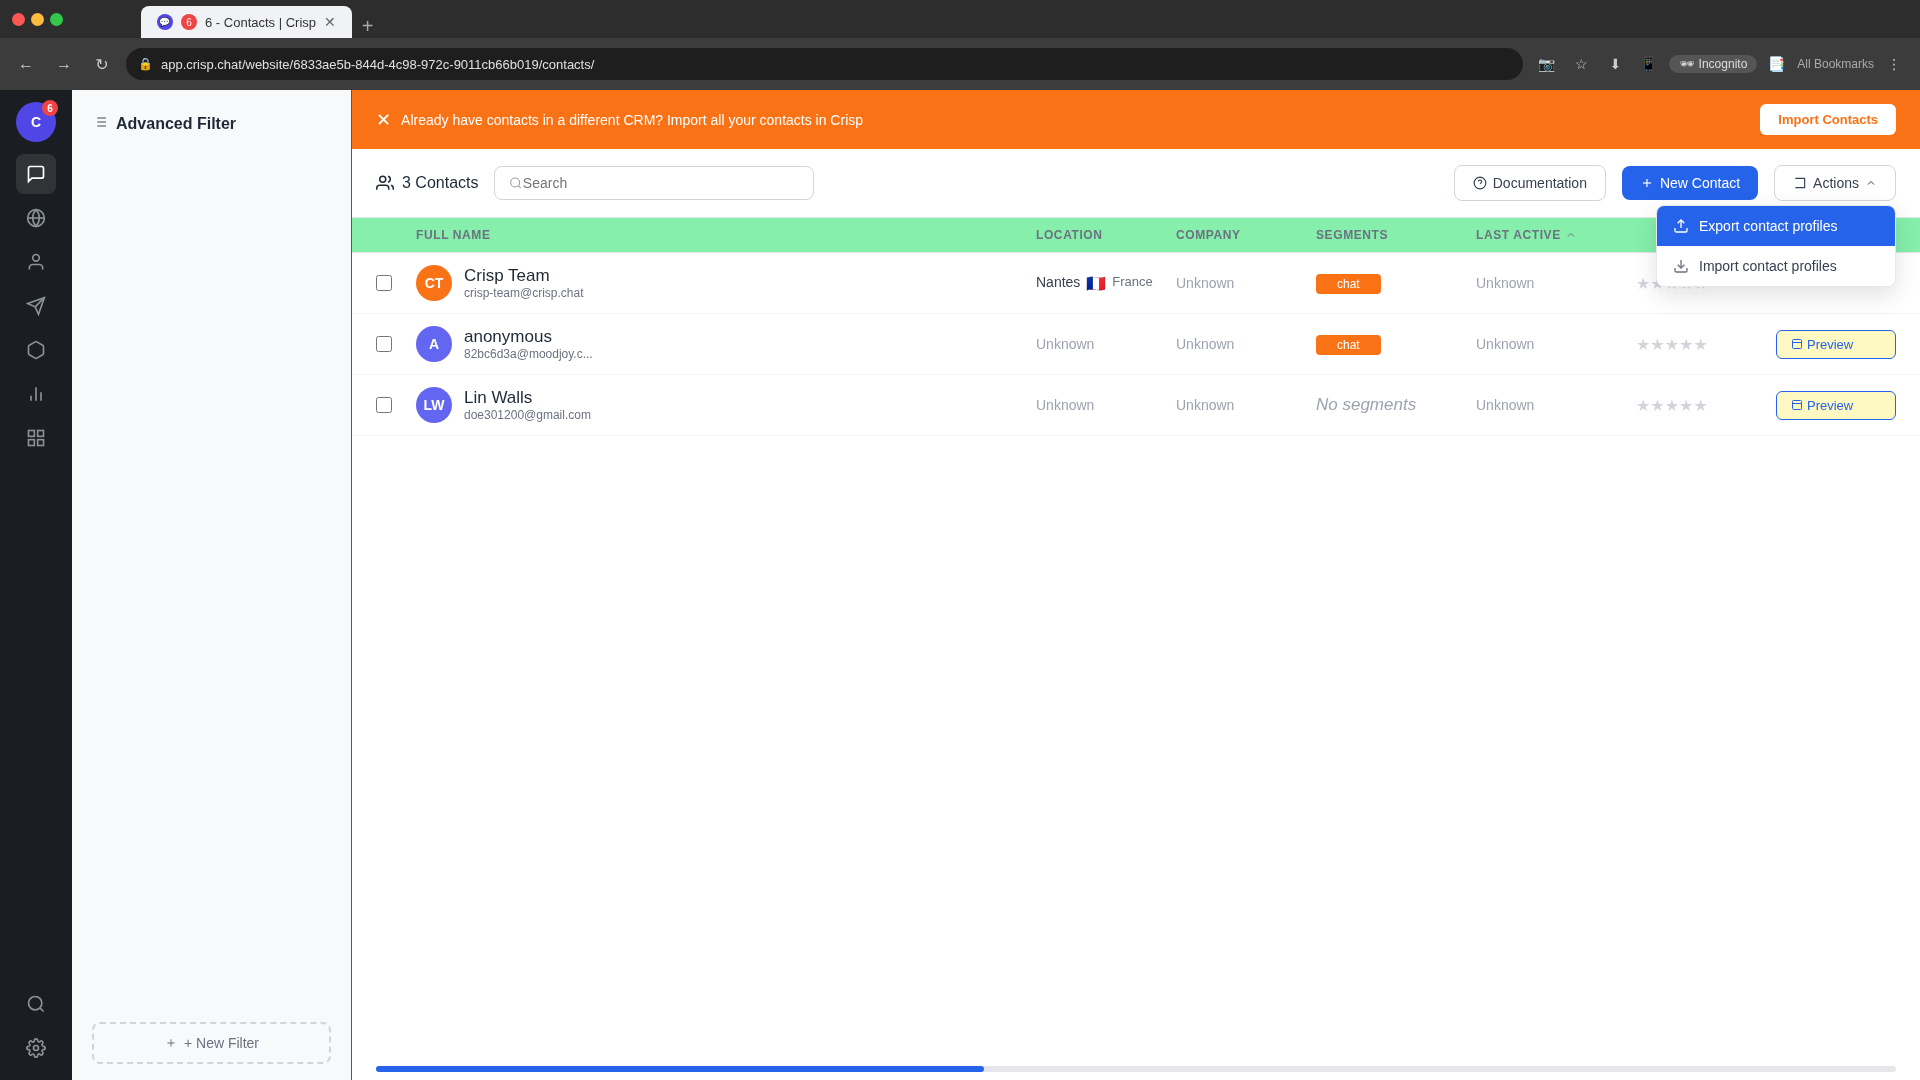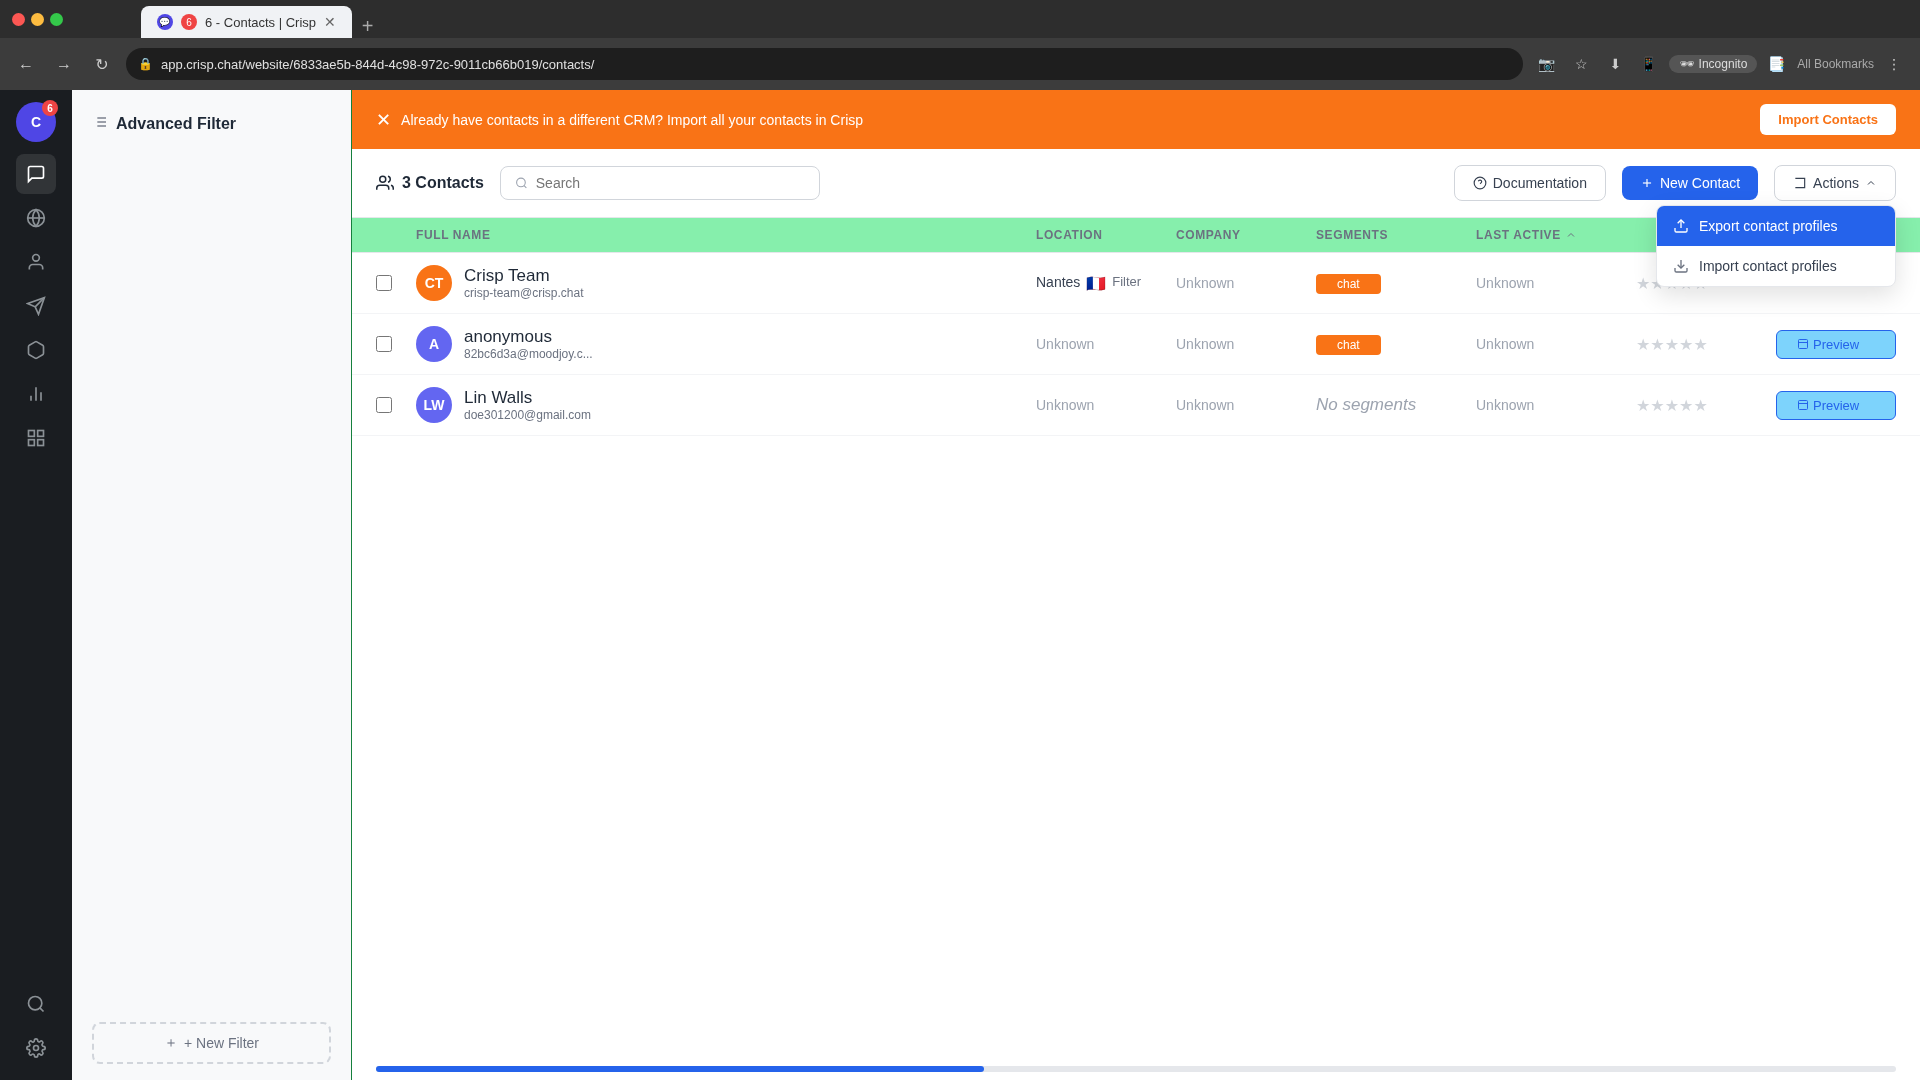--- a/index.html
+++ b/index.html
@@ -51,22 +51,22 @@
     .main-content { flex: 1; display: flex; flex-direction: column; background: #fff; }
 
     
     .banner { background: #f97316; padding: 14px 24px; display: flex; align-items: center; justify-content: space-between; }
     .banner-text { color: white; font-size: 14px; display: flex; align-items: center; gap: 10px; }
     .banner-close { color: white; font-size: 18px; cursor: pointer; }
     .import-btn { background: white; color: #f97316; border: none; padding: 8px 18px; border-radius: 6px; font-size: 13px; font-weight: 600; cursor: pointer; }
 
     
     .contacts-toolbar { padding: 16px 24px; display: flex; align-items: center; gap: 16px; border-bottom: 1px solid #e5e7eb; position: relative; }
-    .contacts-count { display: flex; align-items: center; gap: 8px; font-size: 16px; font-weight: 700; color: #1f2937; }
-    .search-box { display: flex; align-items: center; gap: 8px; border: 1px solid #d1d5db; border-radius: 8px; padding: 8px 14px; flex: 0 0 320px; }
+    .contacts-count { display: flex; align-items: center; gap: 8px; font-size: 16px; font-weight: 400; color: #1f2937; }
+    .search-box { display: flex; align-items: center; border: 1px solid #d1d5db; border-radius: 8px; padding: 8px 14px; flex: 0 0 320px; }
     .search-box input { border: none; outline: none; font-size: 14px; color: #6b7280; background: transparent; width: 100%; }
     .toolbar-spacer { flex: 1; }
     .doc-btn { display: flex; align-items: center; gap: 6px; padding: 9px 18px; border: 1px solid #d1d5db; border-radius: 8px; background: white; font-size: 14px; color: #374151; cursor: pointer; }
     .new-contact-btn { display: flex; align-items: center; gap: 6px; padding: 9px 18px; border: none; border-radius: 8px; background: #2563eb; color: white; font-size: 14px; font-weight: 500; cursor: pointer; }
     .actions-btn { display: flex; align-items: center; gap: 6px; padding: 9px 18px; border: 1px solid #d1d5db; border-radius: 8px; background: white; font-size: 14px; color: #374151; cursor: pointer; position: relative; }
 
     
     .dropdown-menu { position: absolute; top: calc(100% + 4px); right: 0; background: white; border: 1px solid #e5e7eb; border-radius: 8px; box-shadow: 0 8px 24px rgba(0,0,0,0.12); z-index: 100; min-width: 240px; overflow: hidden; }
     .dropdown-item { padding: 12px 16px; display: flex; align-items: center; gap: 10px; font-size: 14px; color: #374151; cursor: pointer; }
     .dropdown-item.active { background: #2563eb; color: white; }
@@ -81,21 +81,21 @@
     .contact-avatar { width: 36px; height: 36px; border-radius: 50%; display: flex; align-items: center; justify-content: center; color: white; font-size: 14px; font-weight: 600; flex-shrink: 0; }
     .contact-name { font-size: 17px; font-weight: 500; color: #1f2937; }
     .contact-email { font-size: 12px; color: #6b7280; }
     .location-info { display: flex; gap: 6px; font-size: 14px; color: #374151; }
     .flag { font-size: 16px; }
     .unknown-text { font-size: 14px; color: #9ca3af; }
     .segment-badge { padding: 3px 21px; border-radius: 4px; font-size: 12px; font-weight: 500; }
     .segment-chat { background: #f97316; color: white; }
     .segment-none { font-size: 17px; color: #9ca3af; font-style: italic; }
     .stars { display: flex; gap: 2px; color: #d1d5db; font-size: 16px; }
-    .preview-btn { padding: 6px 20px; border: 1px solid #2563eb; border-radius: 6px; background: #7dd3fc; color: #2563eb; font-size: 13px; cursor: pointer; display: flex; align-items: center; gap: 4px; }
+    .preview-btn { padding: 6px 14px; border: 1px solid #2563eb; border-radius: 6px; background: #fef9c3; color: #2563eb; font-size: 13px; cursor: pointer; display: flex; align-items: center; gap: 4px; }
     .checkbox { width: 16px; height: 16px; border: 1px solid #d1d5db; border-radius: 4px; cursor: pointer; }
 
     
     .main-content::-webkit-scrollbar { width: 6px; }
     .main-content::-webkit-scrollbar-track { background: #f1f5f9; }
     .main-content::-webkit-scrollbar-thumb { background: #cbd5e1; border-radius: 3px; }
 
     
     .bottom-scrollbar { height: 6px; background: #e5e7eb; margin: 0 24px; border-radius: 3px; }
     .bottom-scrollbar-thumb { width: 40%; height: 100%; background: #2563eb; border-radius: 3px; }
@@ -336,21 +336,21 @@
         <div class="contact-info">
           <div class="contact-avatar" style="background:#f97316;">CT</div>
           <div>
             <div class="contact-name">Crisp Team</div>
             <div class="contact-email">crisp-team@crisp.chat</div>
           </div>
         </div>
         <div class="location-info">
           <span>Nantes</span>
           <span class="flag">🇫🇷</span>
-          <span style="font-size:13px;color:#6b7280;">Filter</span>
+          <span style="font-size:13px;color:#6b7280;">France</span>
         </div>
         <div class="unknown-text">Unknown</div>
         <div>
           <span class="segment-badge segment-chat">chat</span>
         </div>
         <div class="unknown-text">Unknown</div>
         <div class="stars">★★★★★</div>
         <div></div>
       </div>
 

